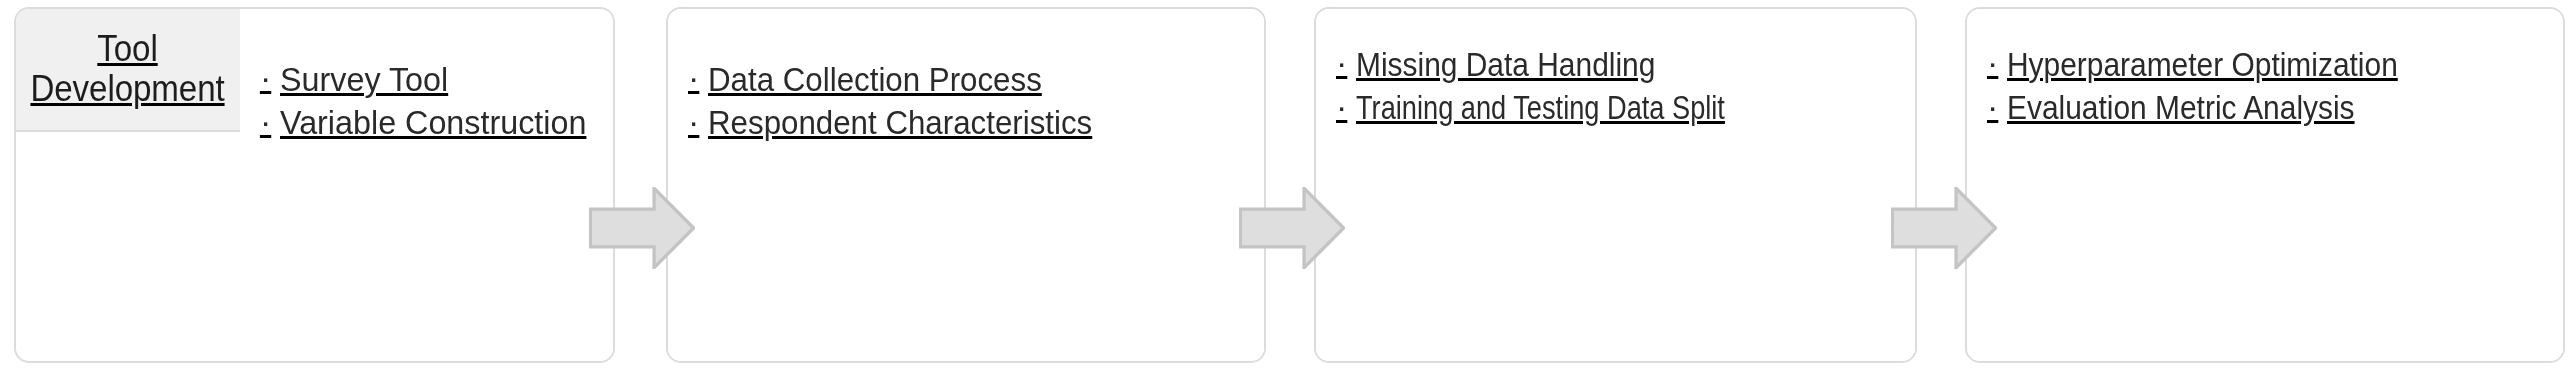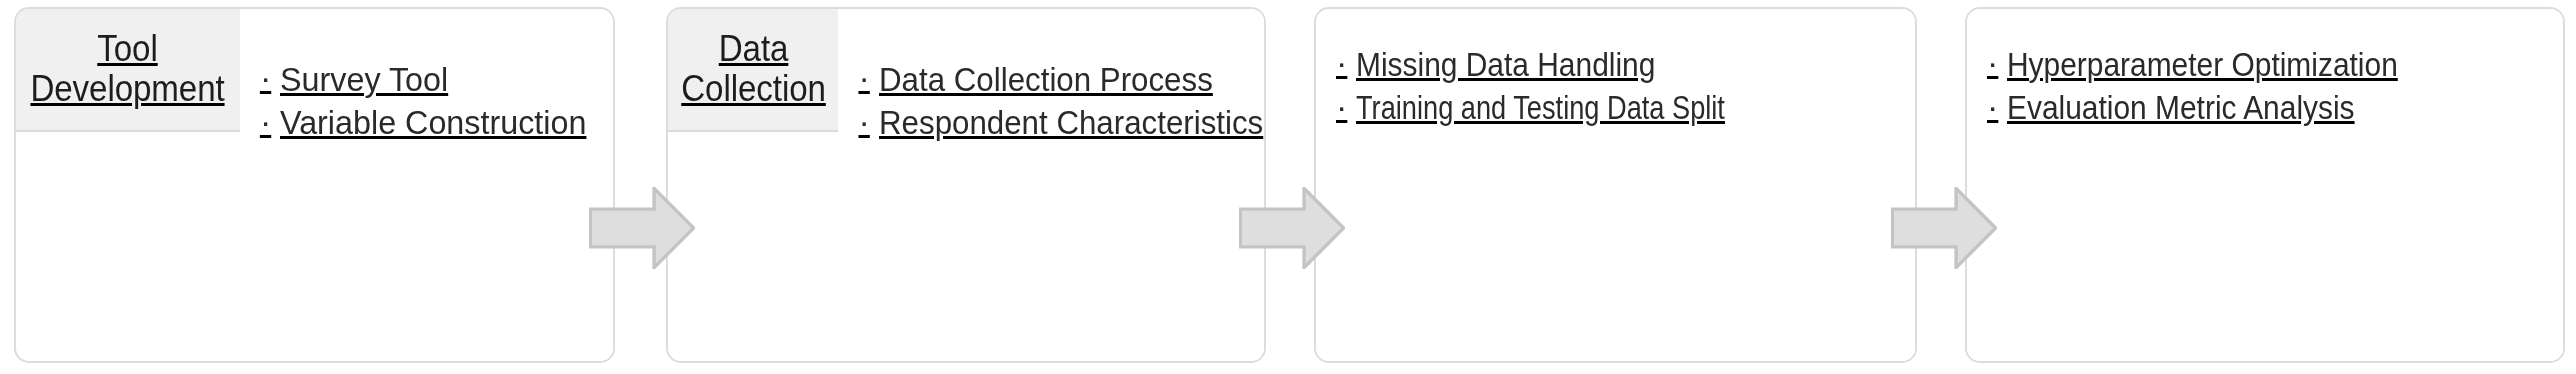--- a/index.html
+++ b/index.html
@@ -130,23 +130,20 @@
     </div>
   </div>
 
   <div class="arrow" style="left:589px;">
     <svg viewBox="0 0 158 122" preserveAspectRatio="none" aria-hidden="true">
       <polygon points="2,33 97,33 97,2 156,61 97,120 97,89 2,89" fill="#dedede" stroke="#c4c4c4" stroke-width="5" stroke-linejoin="miter"></polygon>
     </svg>
   </div>
 
   <div class="stage sq-92" style="left:666px; width:600px;">
-    <div class="stage-header">
-      <div class="stage-title">Data Collection</div>
-    </div>
     <div class="stage-body">
       <div class="bullet-row">
         <span class="bullet-dot">·</span>
         <span class="bullet-text">Data Collection Process</span>
       </div>
       <div class="bullet-row">
         <span class="bullet-dot">·</span>
         <span class="bullet-text">Respondent Characteristics</span>
       </div>
     </div>

